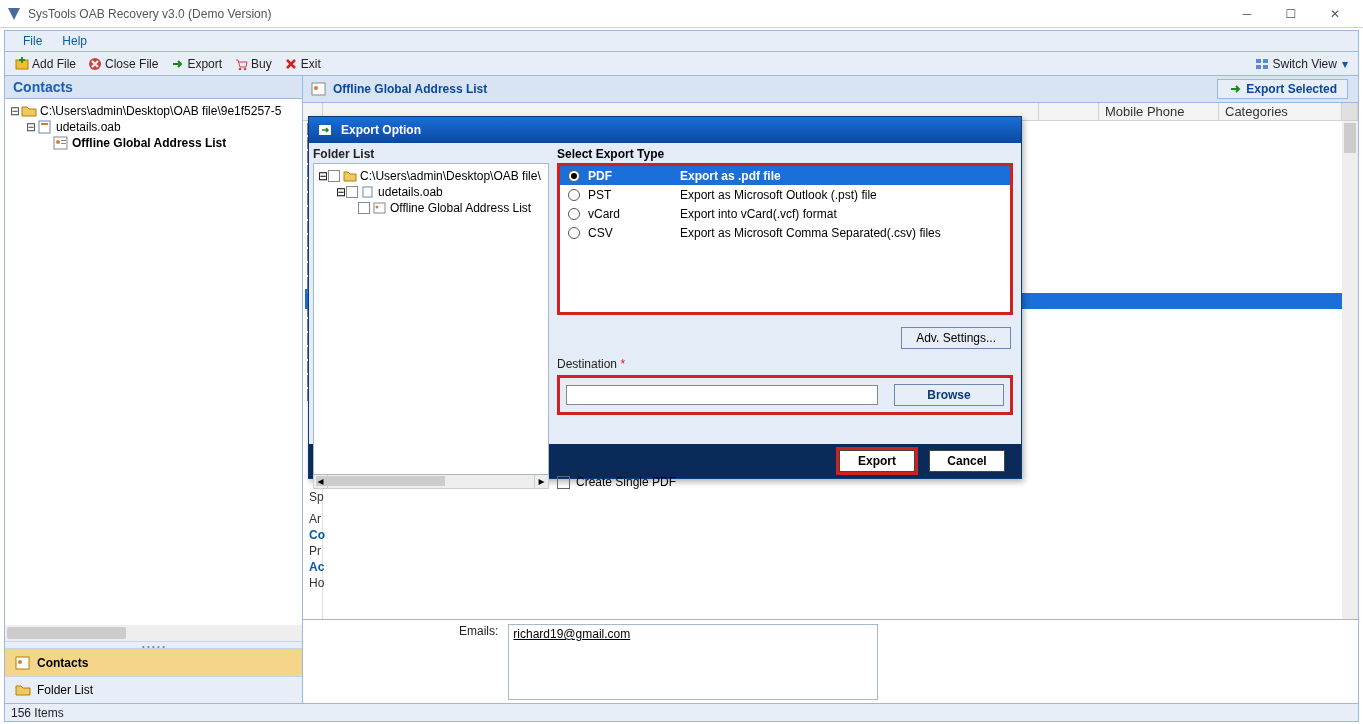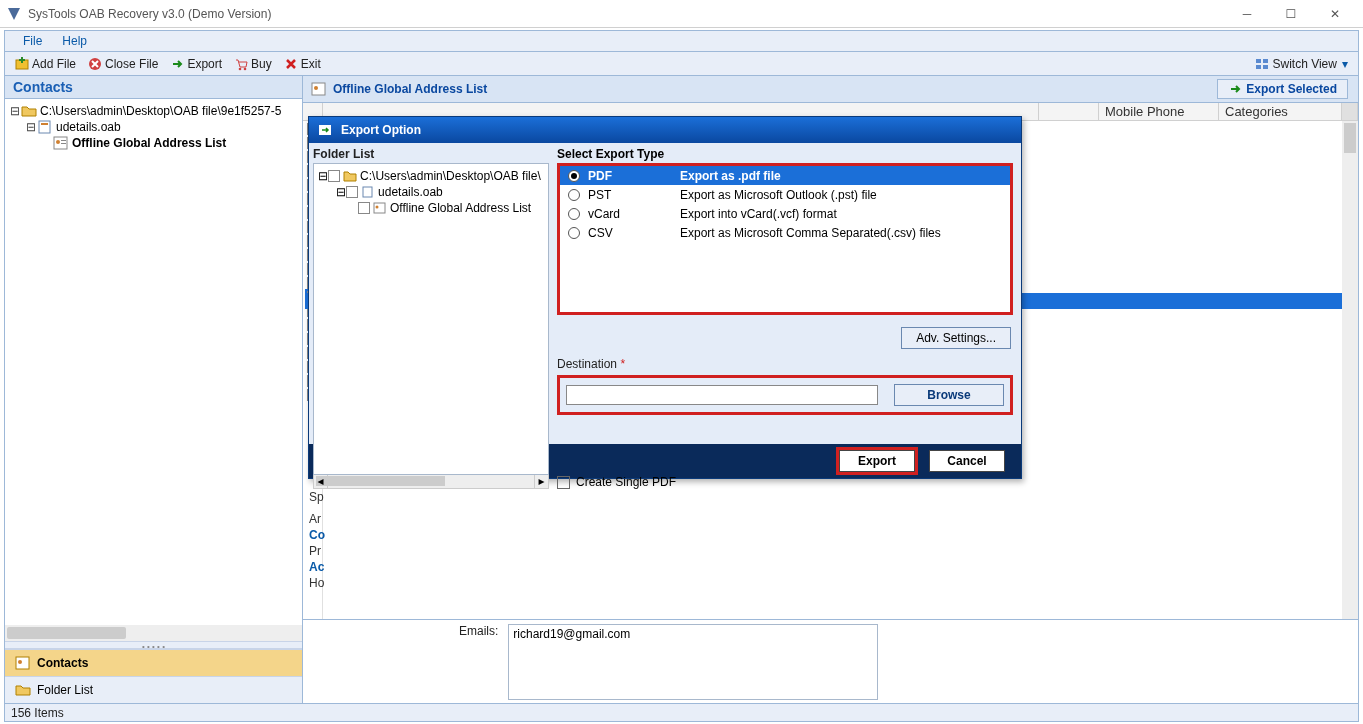--- a/index.html
+++ b/index.html
@@ -54,21 +54,21 @@
 
 .cb-col { width:20px; border-right:1px solid #e0e0e0; display:flex; flex-direction:column; align-items:center; padding-top:2px; gap:2px; background:#fff;}
 .cb-col .cb { width:12px; height:12px; border:1px solid #888; }
 .cb-col .cb.sel { outline:2px solid #1b6fd8; background:#dbe8fa;}
 .detail-labels { position:absolute; left:0; width:324px; color:#0a5aa8; font-size:11px; }
 .detail-labels div{ padding:1px 6px; border-bottom:0; }
 
 
 .emails-area { position:absolute; bottom:0; left:0; right:0; height:84px; border-top:1px solid #9db8d8; background:#fff; display:flex;}
 .emails-area .lbl { padding:4px 6px; color:#222;}
-.emails-area .ebox{ border:1px solid #a8b8cc; margin:4px; flex:0 0 370px; height:76px; padding:2px 4px;}
+.emails-area .ebox{ border:1px solid #a8b8cc; margin:4px; flex:0 0 370px; height:76px; padding:2px 4px;text-decoration:underline;}
 
 
 .status-bar { height: 18px; background: #e8eef8; border:1px solid #9db8d8; border-top:none; margin:0 4px; display:flex; align-items:center; padding:0 6px; color:#222;}
 
 
 .modal { position: absolute; left: 308px; top: 116px; width: 714px; height: 363px; background: #e4ecf8; border: 1px solid #0a3a7a; box-shadow: 2px 3px 6px rgba(0,0,0,0.3); z-index: 50; }
 .modal-title { background: linear-gradient(#1b6fd8,#0a48a0); color:#fff; height:26px; display:flex; align-items:center; padding:0 8px; gap:8px; font-weight:bold;}
 .modal-body { padding: 0px; display:flex; flex-direction:column; height:calc(100% - 26px - 34px);}
 .modal-cols { flex:1; display:flex; }
 .folder-col { width: 244px; padding:2px 4px 4px 4px; display:flex; flex-direction:column;}

